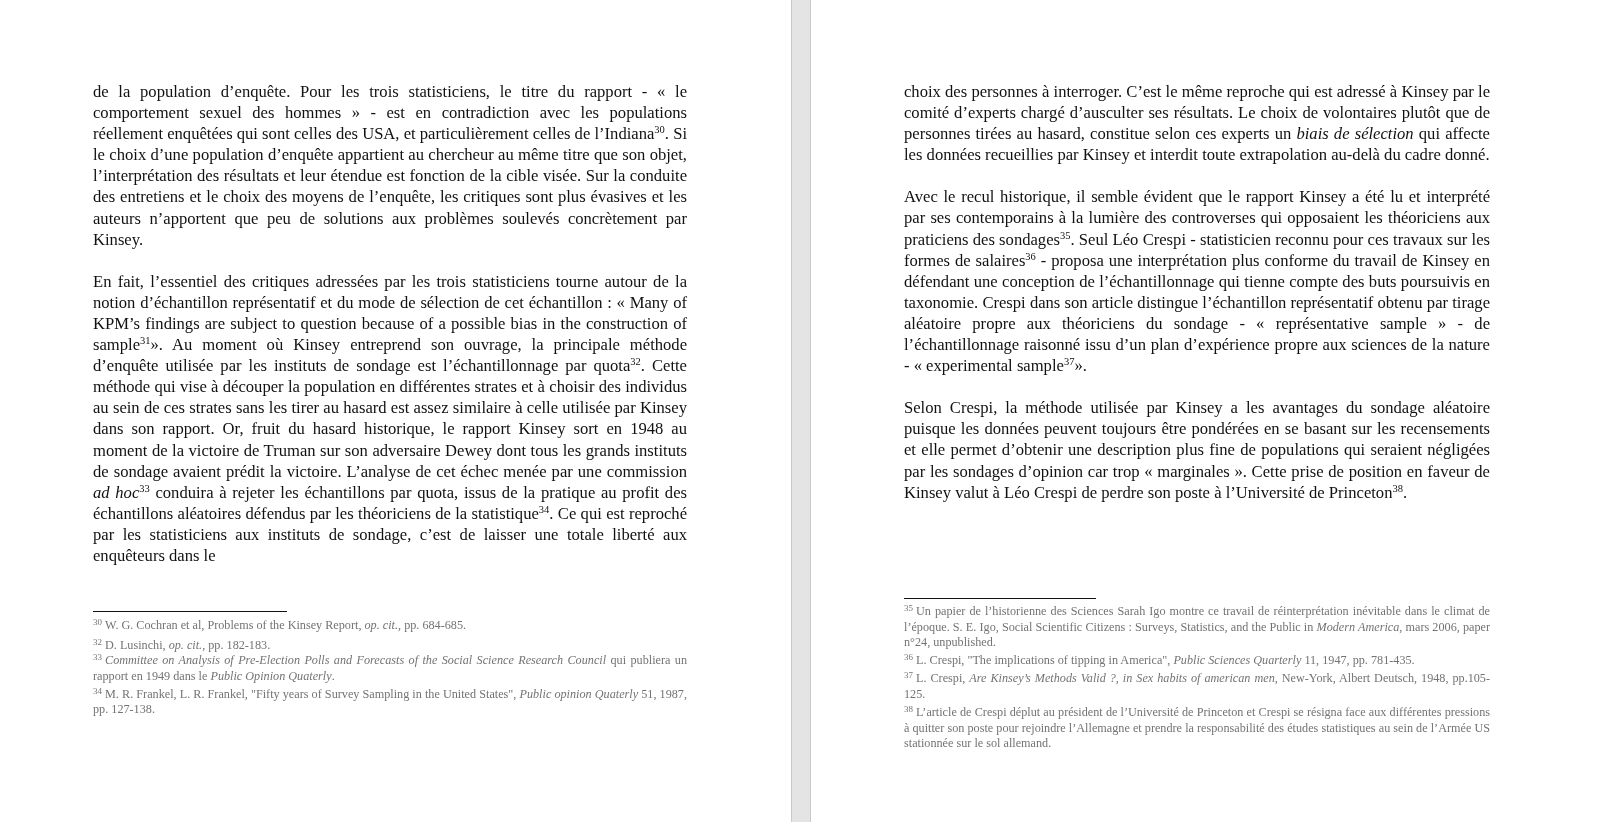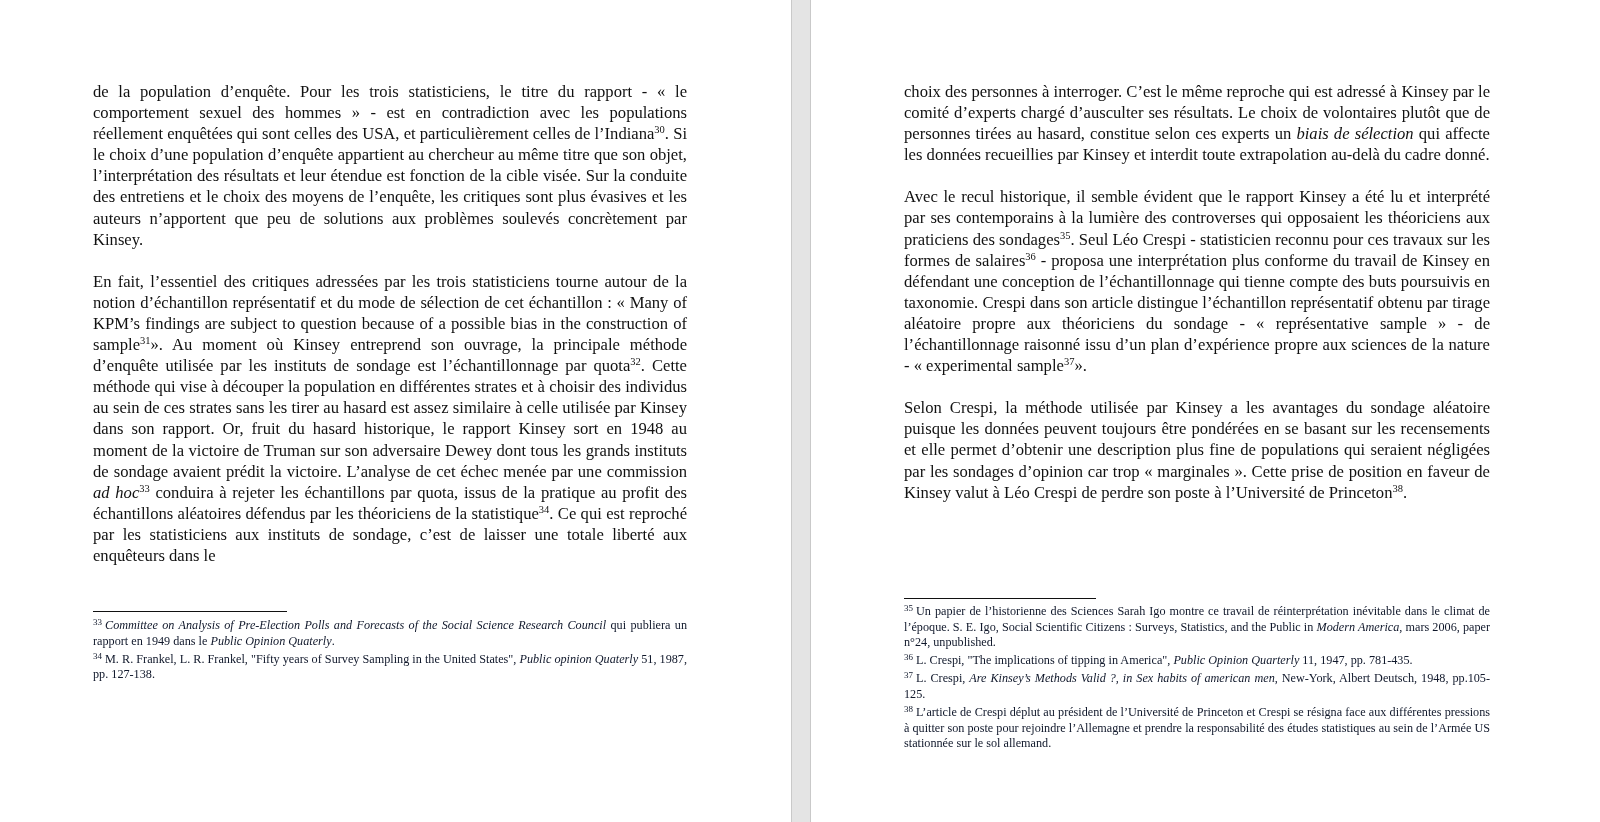--- a/index.html
+++ b/index.html
@@ -59,21 +59,21 @@
       height: 0;
       border-top: 1.3px solid #111111;
     }
     .page.left .fn-sep { left: 93px; top: 611px; width: 194px; }
     .page.right .fn-sep { left: 93px; top: 598px; width: 192px; }
     .footnotes {
       position: absolute;
       font-family: "Liberation Serif", "DejaVu Serif", serif;
       font-size: 12.2px;
       line-height: 15.6px;
-      color: #0f172a;
+      color: #737373;
       text-align: justify;
     }
     .page.left .footnotes { left: 93px; top: 618px; width: 594px; }
     .page.right .footnotes { left: 93px; top: 604px; width: 586px; }
     .footnote { margin: 0 0 2.5px 0; }
     .footnote sup {
       font-size: 9px;
       line-height: 0;
       vertical-align: 4px;
       margin-right: 3px;
@@ -87,35 +87,37 @@
 
 <div class="viewport">
 
   <div class="page left">
     <div class="body-text">
       <p><span>de la population d’enquête. Pour les trois statisticiens, le titre du rapport - « le comportement sexuel des hommes » - est en contradiction avec les populations réellement enquêtées qui sont celles des USA, et particulièrement celles de l’Indiana</span><sup class="fn">30</sup><span>. Si le choix d’une population d’enquête appartient au chercheur au même titre que son objet, l’interprétation des résultats et leur étendue est fonction de la cible visée. Sur la conduite des entretiens et le choix des moyens de l’enquête, les critiques sont plus évasives et les auteurs n’apportent que peu de solutions aux problèmes soulevés concrètement par Kinsey.</span></p>
       <p class="last"><span>En fait, l’essentiel des critiques adressées par les trois statisticiens tourne autour de la notion d’échantillon représentatif et du mode de sélection de cet échantillon : « Many of KPM’s findings are subject to question because of a possible bias in the construction of sample</span><sup class="fn">31</sup><span>». Au moment où Kinsey entreprend son ouvrage, la principale méthode d’enquête utilisée par les instituts de sondage est l’échantillonnage par quota</span><sup class="fn">32</sup><span>. Cette méthode qui vise à découper la population en différentes strates et à choisir des individus au sein de ces strates sans les tirer au hasard est assez similaire à celle utilisée par Kinsey dans son rapport. Or, fruit du hasard historique, le rapport Kinsey sort en 1948 au moment de la victoire de Truman sur son adversaire Dewey dont tous les grands instituts de sondage avaient prédit la victoire. L’analyse de cet échec menée par une commission </span><em>ad hoc</em><sup class="fn">33</sup><span> conduira à rejeter les échantillons par quota, issus de la pratique au profit des échantillons aléatoires défendus par les théoriciens de la statistique</span><sup class="fn">34</sup><span>. Ce qui est reproché par les statisticiens aux instituts de sondage, c’est de laisser une totale liberté aux enquêteurs dans le</span></p>
     </div>
     <div class="fn-sep"></div>
     <div class="footnotes">
+      <div class="footnote"><sup>30</sup><span>W. G. Cochran et al, Problems of the Kinsey Report, </span><em>op. cit.</em><span>, pp. 684-685.</span></div>
+      <div class="footnote gap tight"><sup>32</sup><span>D. Lusinchi, </span><em>op. cit.</em><span>, pp. 182-183.</span></div>
       <div class="footnote"><sup>33</sup><em>Committee on Analysis of Pre-Election Polls and Forecasts of the Social Science Research Council</em><span> qui publiera un rapport en 1949 dans le </span><em>Public Opinion Quaterly</em><span>.</span></div>
       <div class="footnote"><sup>34</sup><span>M. R. Frankel, L. R. Frankel,  "Fifty years of Survey Sampling in the United States", </span><em>Public opinion Quaterly</em><span> 51, 1987, pp. 127-138.</span></div>
     </div>
   </div>
 
   <div class="gutter"></div>
 
   <div class="page right">
     <div class="body-text">
       <p><span>choix des personnes à interroger. C’est le même reproche qui est adressé à Kinsey par le comité d’experts chargé d’ausculter ses résultats. Le choix de volontaires plutôt que de personnes tirées au hasard, constitue selon ces experts un </span><em>biais de sélection</em><span> qui affecte les données recueillies par Kinsey et interdit toute extrapolation au-delà du cadre donné.</span></p>
       <p><span>Avec le recul historique, il semble évident que le rapport Kinsey a été lu et interprété par ses contemporains à la lumière des controverses qui opposaient les théoriciens aux praticiens des sondages</span><sup class="fn">35</sup><span>. Seul Léo Crespi - statisticien reconnu pour ces travaux sur les formes de salaires</span><sup class="fn">36</sup><span> - proposa une interprétation plus conforme du travail de Kinsey en défendant une conception de l’échantillonnage qui tienne compte des buts poursuivis en taxonomie. Crespi dans son article distingue l’échantillon représentatif obtenu par tirage aléatoire propre aux théoriciens du sondage - « représentative sample » - de l’échantillonnage raisonné issu d’un plan d’expérience propre aux sciences de la nature - « experimental sample</span><sup class="fn">37</sup><span>».</span></p>
       <p class="last"><span>Selon Crespi, la méthode utilisée par Kinsey a les avantages du sondage aléatoire puisque les données peuvent toujours être pondérées en se basant sur les recensements et elle permet d’obtenir une description plus fine de populations qui seraient négligées par les sondages d’opinion car trop « marginales ». Cette prise de position en faveur de Kinsey valut à Léo Crespi de perdre son poste à l’Université de Princeton</span><sup class="fn">38</sup><span>.</span></p>
     </div>
     <div class="fn-sep"></div>
     <div class="footnotes">
       <div class="footnote"><sup>35</sup><span>Un papier de l’historienne des Sciences Sarah Igo montre ce travail de réinterprétation inévitable dans le climat de l’époque. S. E. Igo, Social Scientific Citizens : Surveys, Statistics, and the Public in </span><em>Modern America</em><span>, mars 2006, paper n°24, unpublished.</span></div>
-      <div class="footnote"><sup>36</sup><span>L. Crespi, "The implications of tipping in America", </span><em>Public Opinion Quarterly</em><span> 11, 1947, pp. 781-435.</span></div>
+      <div class="footnote"><sup>36</sup><span>L. Crespi, "The implications of tipping in America", </span><em>Public Sciences Quarterly</em><span> 11, 1947, pp. 781-435.</span></div>
       <div class="footnote"><sup>37</sup><span>L. Crespi, </span><em>Are Kinsey’s Methods Valid ?, in Sex habits of american men</em><span>, New-York, Albert Deutsch, 1948, pp.105-125.</span></div>
       <div class="footnote"><sup>38</sup><span>L’article de Crespi déplut au président de l’Université de Princeton et Crespi se résigna face aux différentes pressions à quitter son poste pour rejoindre l’Allemagne et prendre la responsabilité des études statistiques au sein de l’Armée US stationnée sur le sol allemand.</span></div>
     </div>
   </div>
 
 </div>
 
 </body></html>

